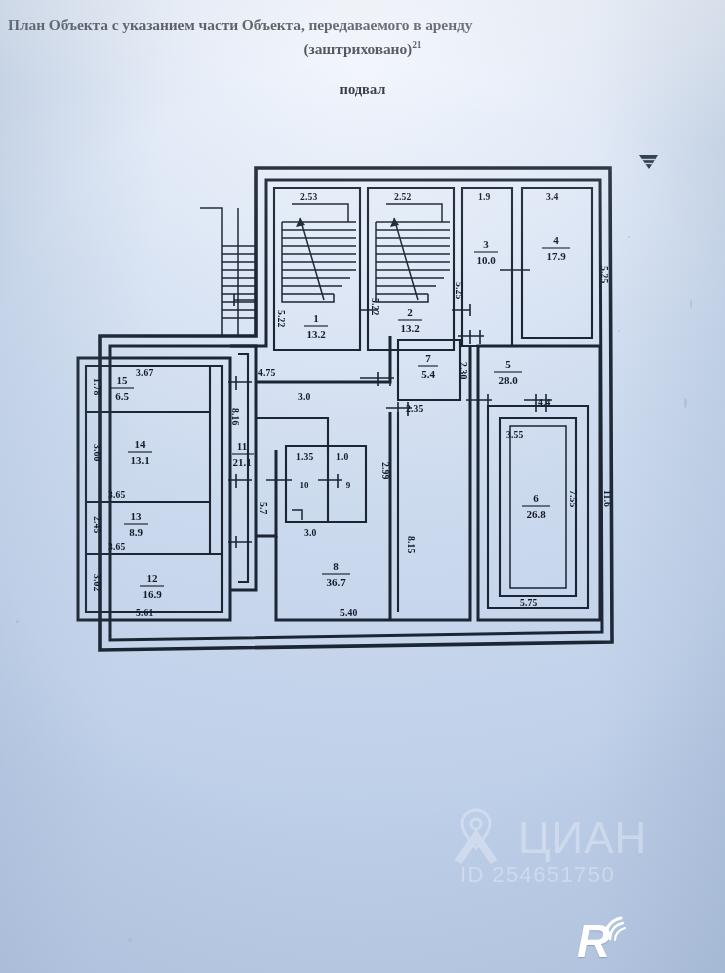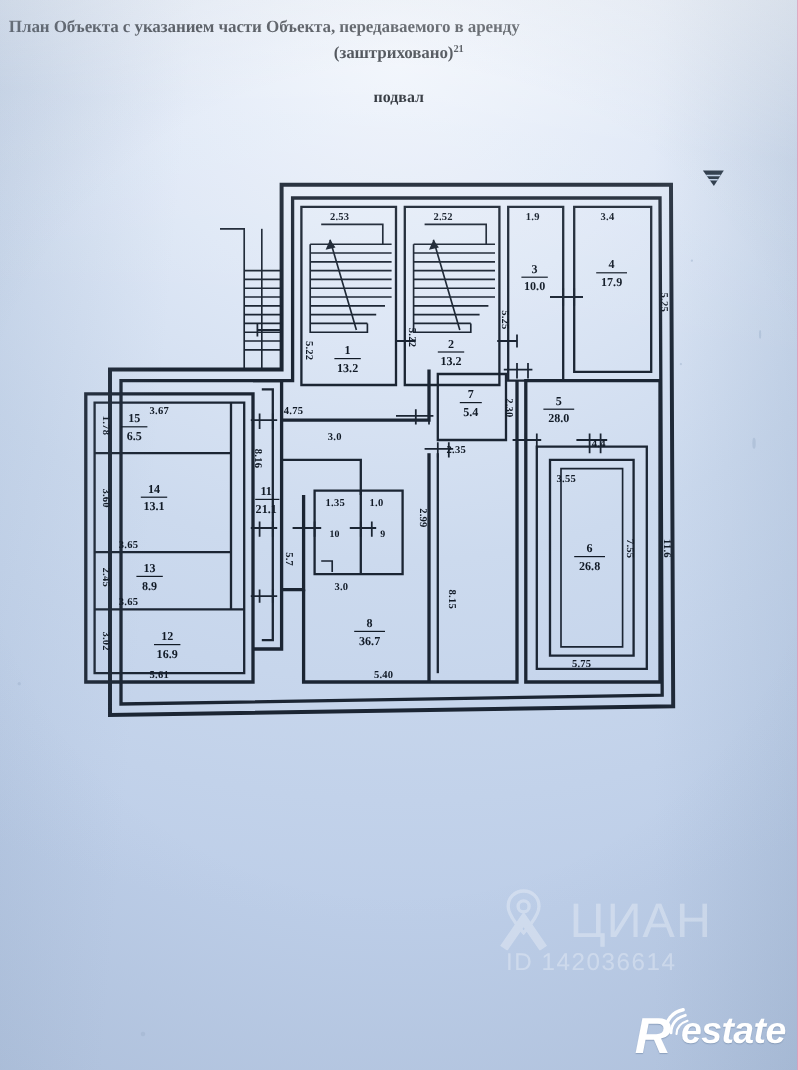--- a/index.html
+++ b/index.html
@@ -479,26 +479,25 @@
   <div class="speck" style="left:618px; top:330px; width:2px;  height:2px;"></div>
   <div class="speck" style="left:128px; top:938px; width:4px;  height:4px;"></div>
 
   <div id="cian-watermark">
     <svg id="cian-pin" width="44" height="58" viewBox="0 0 44 58">
       <path d="M22 4 C30 4 36 10 36 18 C36 27 22 42 22 42 C22 42 8 27 8 18 C8 10 14 4 22 4 Z" fill="none" stroke="#ffffff" stroke-width="3"></path>
       <circle cx="22" cy="18" r="5" fill="none" stroke="#ffffff" stroke-width="3"></circle>
       <path d="M4 56 L22 30 L40 56" fill="none" stroke="#ffffff" stroke-width="8" stroke-linejoin="miter"></path>
     </svg>
     <div id="cian-text">ЦИАН</div>
-    <div id="cian-id">ID 142036614</div>
+    <div id="cian-id">ID 254651750</div>
   </div>
 
   <div id="restate-logo">
     <div id="restate-r">R</div>
     <svg id="restate-arcs" width="30" height="26" viewBox="0 0 30 26">
       <path d="M4 22 C4 12 10 4 20 2" fill="none" stroke="#ffffff" stroke-width="3.2" stroke-linecap="round"></path>
       <path d="M9 23 C9 15 14 9 22 7" fill="none" stroke="#ffffff" stroke-width="2.6" stroke-linecap="round"></path>
       <path d="M14 24 C14 18 18 14 24 12" fill="none" stroke="#ffffff" stroke-width="2.0" stroke-linecap="round"></path>
     </svg>
-    <div id="restate-text">estate</div>
   </div>
 
 </div>
 
 </body></html>

